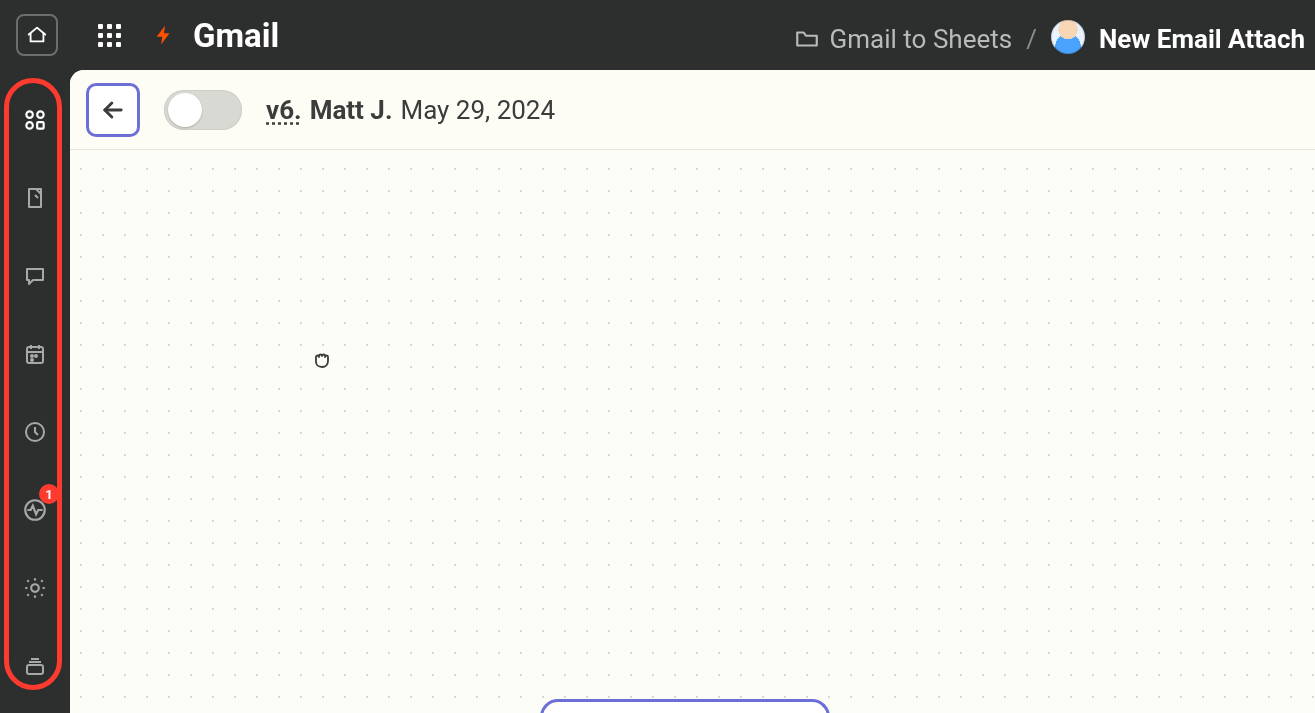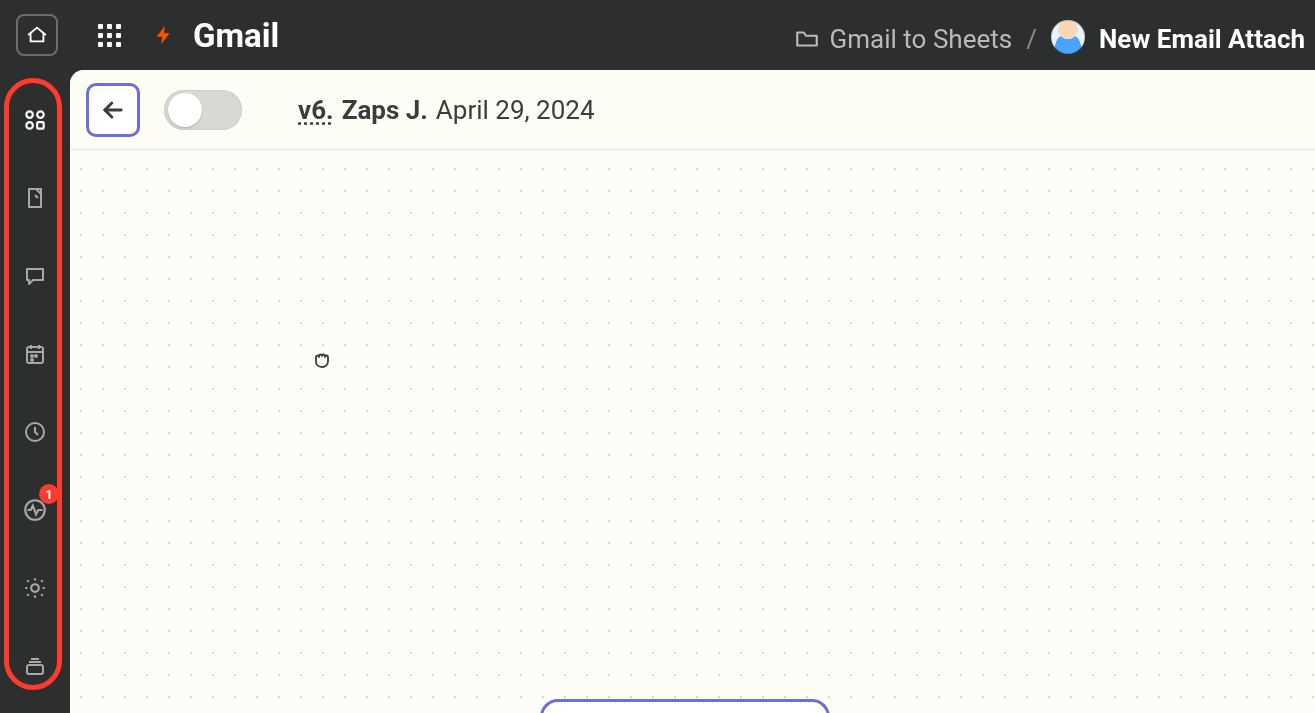--- a/index.html
+++ b/index.html
@@ -132,21 +132,21 @@
     width:78px; height:40px; border-radius:20px;
     background:#d9d9d3; position:relative; cursor:pointer;
     box-shadow: inset 0 0 0 1px #cfcfca;
     flex:0 0 auto;
   }
   .toggle .knob {
     position:absolute; top:3px; left:4px;
     width:34px; height:34px; border-radius:50%;
     background:#fff; box-shadow:0 1px 2px rgba(0,0,0,.2);
   }
-  .version-text { font-size:26px; color:#3b3c3c; display:flex; gap:8px; align-items:center;margin-left:32px; }
+  .version-text { font-size:26px; color:#3b3c3c; display:flex; gap:8px; align-items:center; }
   .version-text .vlabel { text-decoration: underline dotted; text-underline-offset:4px; font-weight:700; cursor:pointer; }
   .version-text .author { font-weight:700; }
 
   .grab-cursor { position:absolute; left:240px; top:278px; z-index:3; color:#3b3c3c; }
 
   .bottom-card-stub {
     position:absolute;
     left:470px; bottom:-6px;
     width:290px; height:20px;
     border:3px solid #6b6fd6;
@@ -267,22 +267,22 @@
       <svg width="28" height="28" viewBox="0 0 24 24" fill="none" stroke="#3b3c3c" stroke-width="2.5" stroke-linecap="round" stroke-linejoin="round">
           <path d="M19 12H5"></path>
           <path d="M11 18l-6-6 6-6"></path>
         </svg>
     </div>
     <div class="toggle">
       <div class="knob"></div>
     </div>
     <div class="version-text">
       <span class="vlabel">v6.</span>
-      <span class="author">Zaps J.</span>
-      <span>April 29, 2024</span>
+      <span class="author">Matt J.</span>
+      <span>May 29, 2024</span>
     </div>
   </div>
 
   <div class="grab-cursor">
     <svg width="24" height="24" viewBox="0 0 24 24" fill="none" stroke="#3b3c3c" stroke-width="1.8" stroke-linecap="round" stroke-linejoin="round">
         <path d="M6 12V9a1.5 1.5 0 0 1 3 0V8a1.5 1.5 0 0 1 3 0v0a1.5 1.5 0 0 1 3 0v1a1.5 1.5 0 0 1 3 0v4c0 3-2 6-6 6s-6-2.5-6-5v-1z"></path>
       </svg>
   </div>
 
   <div class="bottom-card-stub"></div>

